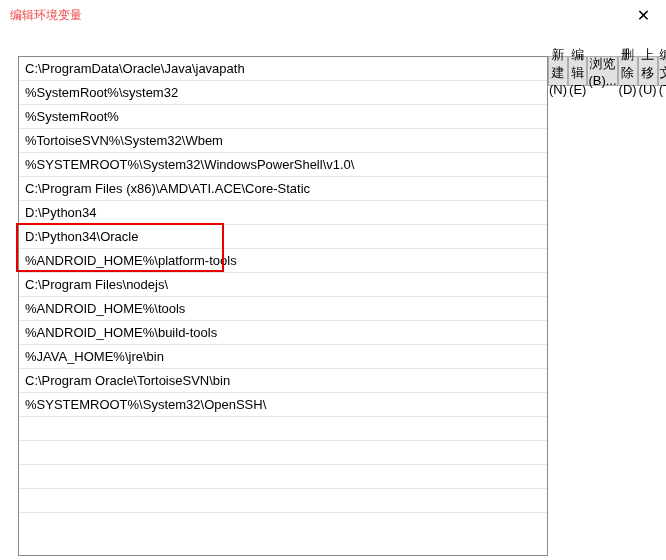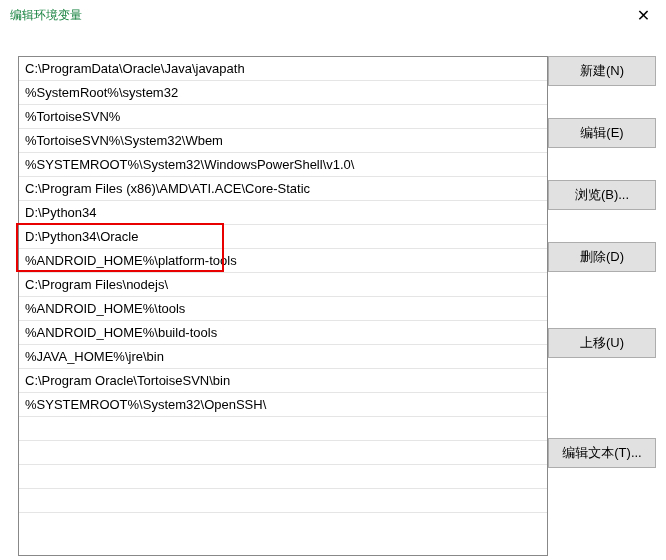--- a/index.html
+++ b/index.html
@@ -18,21 +18,21 @@
     .titlebar {
       display: flex;
       justify-content: space-between;
       align-items: center;
       height: 30px;
       padding-left: 10px;
       padding-right: 0;
     }
     .titlebar-title {
       font-size: 12px;
-      color: #15803d;
+      color: #ef4444;
     }
     .close-btn {
       width: 45px;
       height: 30px;
       display: flex;
       align-items: center;
       justify-content: center;
       font-size: 16px;
       color: #000;
       cursor: default;
@@ -57,21 +57,21 @@
       padding-left: 6px;
       border-bottom: 1px solid #e5e5e5;
       font-size: 13px;
       color: #000;
       white-space: nowrap;
       overflow: hidden;
     }
     .button-column {
       width: 108px;
       display: flex;
-      flex-direction: column;
+      flex-direction: row;
       padding-top: 26px;
     }
     .btn {
       height: 30px;
       border: 1px solid #adadad;
       background: #e1e1e1;
       font-size: 13px;
       color: #000;
       margin-bottom: 8px;
       display: flex;
@@ -98,21 +98,21 @@
 
 <div class="titlebar">
   <div class="titlebar-title">编辑环境变量</div>
   <div class="close-btn">✕</div>
 </div>
 
 <div class="content">
   <div class="listbox">
     <div class="list-item">C:\ProgramData\Oracle\Java\javapath</div>
     <div class="list-item">%SystemRoot%\system32</div>
-    <div class="list-item">%TortoiseSVN%</div>
+    <div class="list-item">%SystemRoot%</div>
     <div class="list-item">%TortoiseSVN%\System32\Wbem</div>
     <div class="list-item">%SYSTEMROOT%\System32\WindowsPowerShell\v1.0\</div>
     <div class="list-item">C:\Program Files (x86)\AMD\ATI.ACE\Core-Static</div>
     <div class="list-item">D:\Python34</div>
     <div class="list-item">D:\Python34\Oracle</div>
     <div class="list-item">%ANDROID_HOME%\platform-tools</div>
     <div class="list-item">C:\Program Files\nodejs\</div>
     <div class="list-item">%ANDROID_HOME%\tools</div>
     <div class="list-item">%ANDROID_HOME%\build-tools</div>
     <div class="list-item">%JAVA_HOME%\jre\bin</div>

